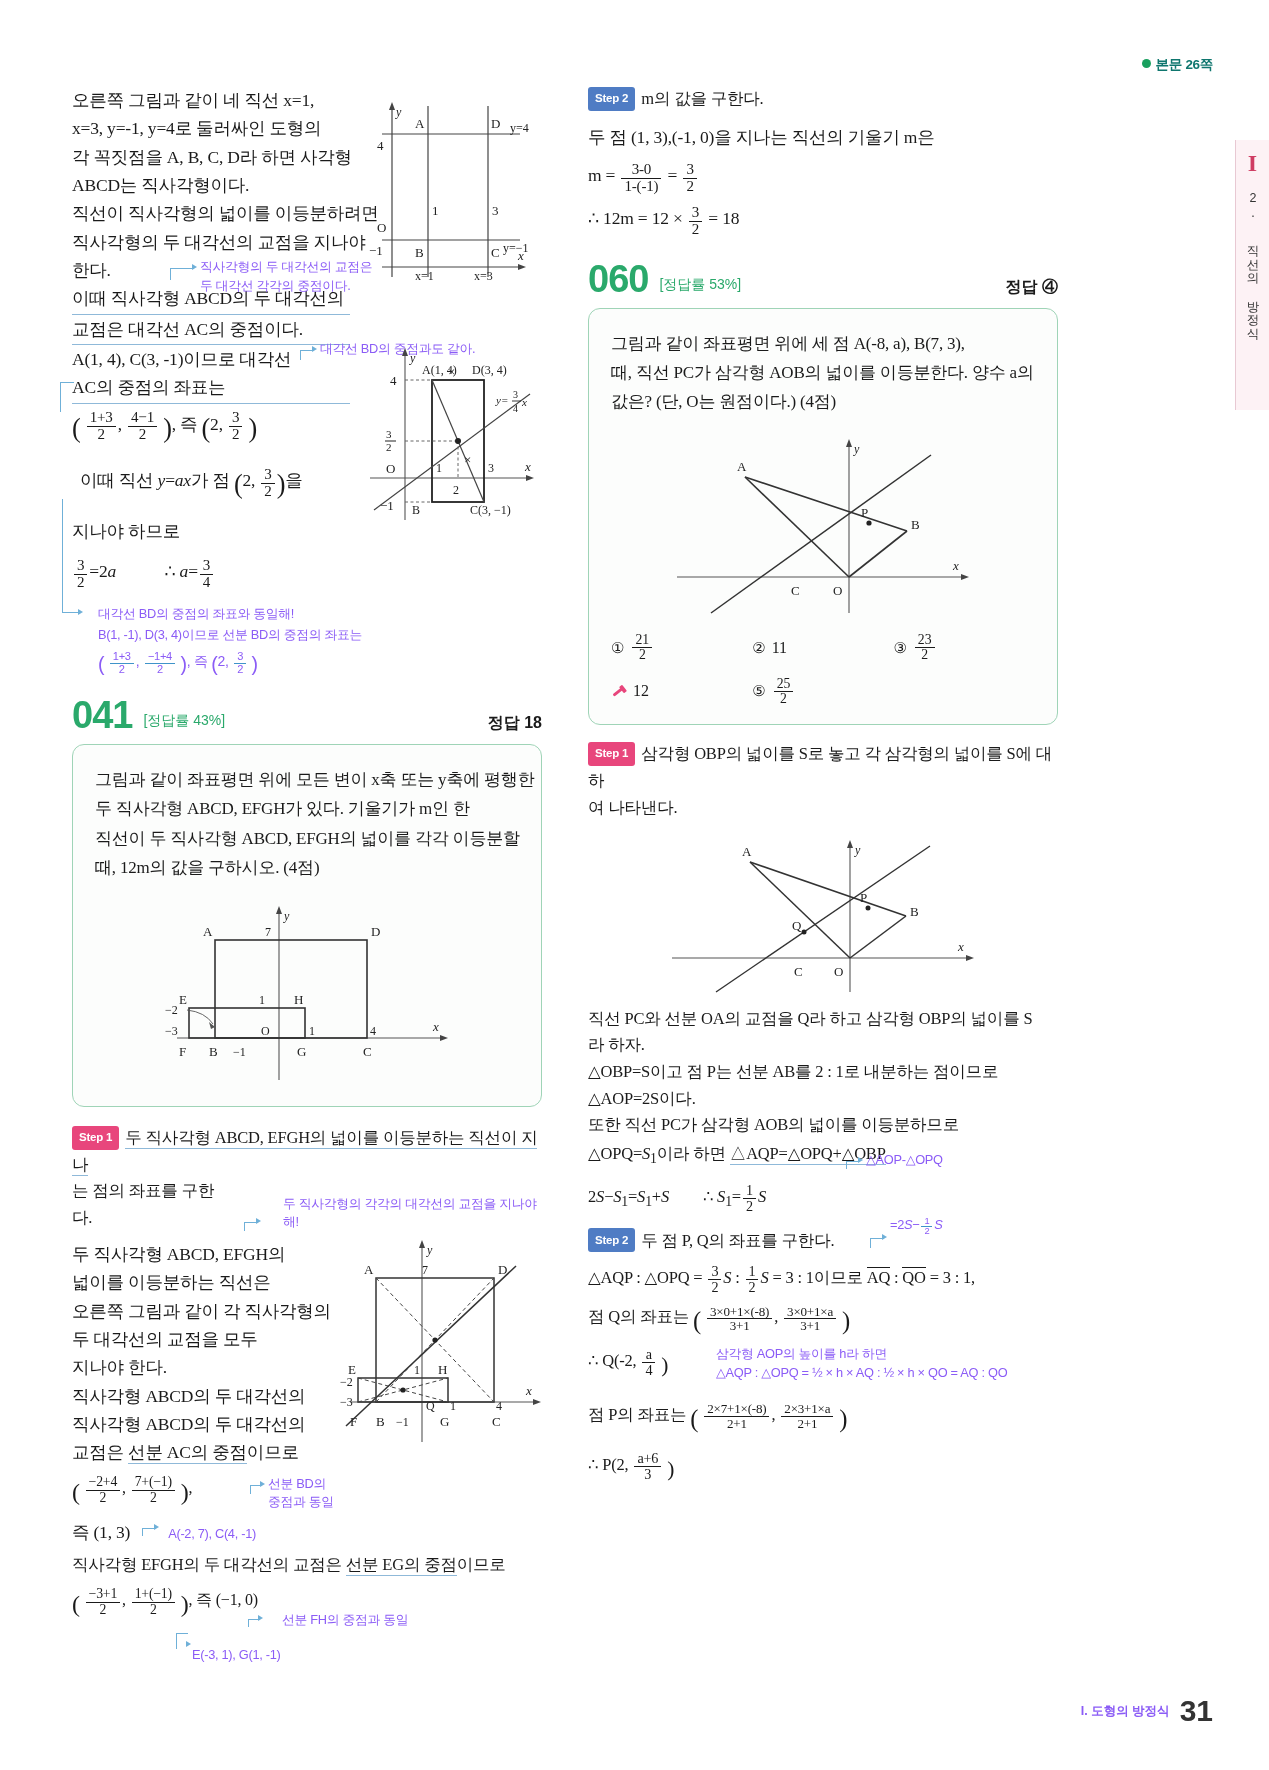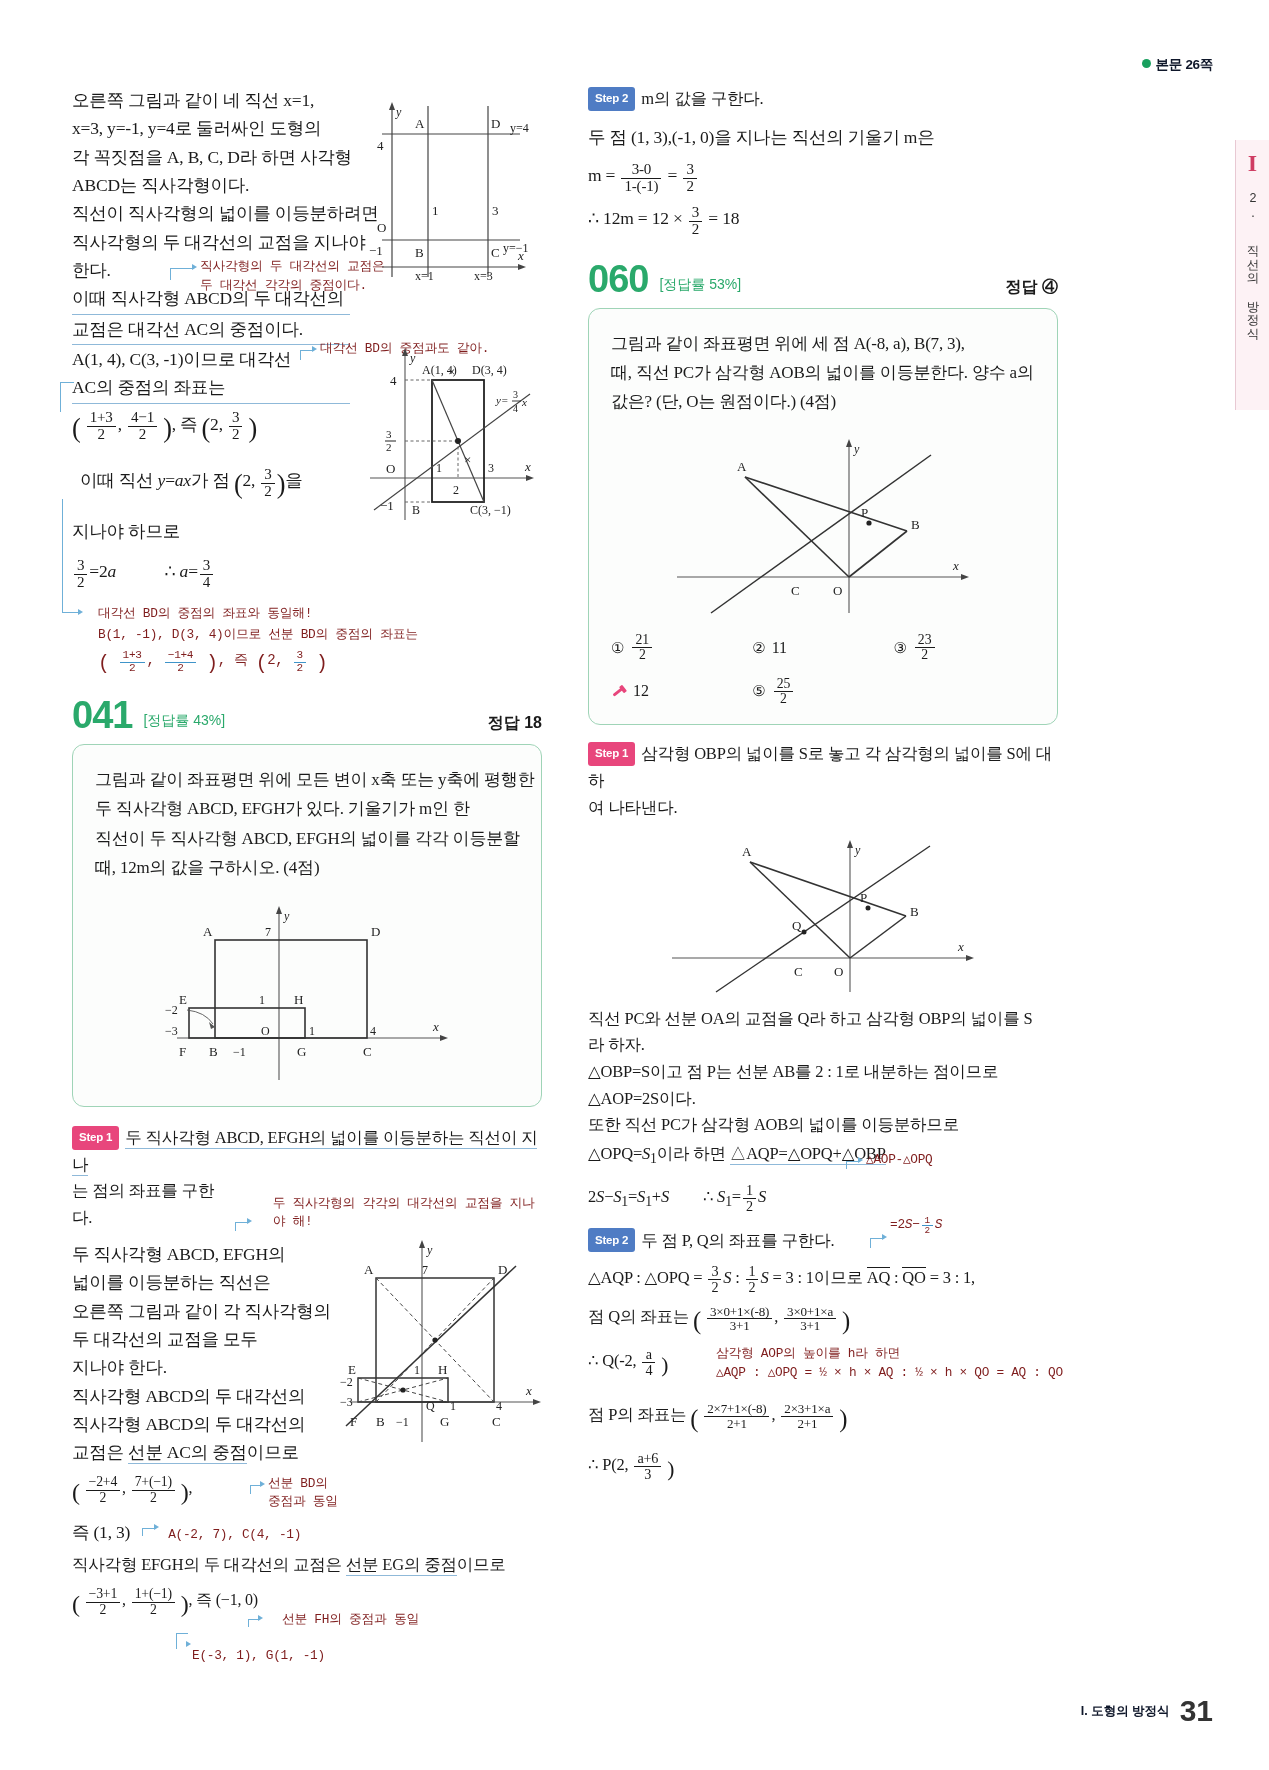--- a/index.html
+++ b/index.html
@@ -11,21 +11,21 @@
     color:#1a1a1a;
     position:relative;
     overflow:hidden;
   }
   .page { position:absolute; inset:0; }
 
   
   .hdr-ref {
     position:absolute; right:56px; top:56px;
     font-family:"Liberation Sans", sans-serif;
-    font-size:13.5px; font-weight:bold; color:#0f172a;
+    font-size:13.5px; font-weight:bold; color:#0f766e;
     letter-spacing:-0.3px;
   }
   .hdr-dot {
     display:inline-block; width:9px; height:9px; border-radius:50%;
     background:#19a05f; margin-right:5px; vertical-align:1px;
   }
 
   
   .side-tab {
     position:absolute; right:0; top:140px;
@@ -63,22 +63,22 @@
 
   
   .frac { display:inline-block; vertical-align:-0.55em; text-align:center; margin:0 2px; line-height:1.05;}
   .frac .num { display:block; padding:0 3px; border-bottom:1.2px solid #1a1a1a; font-size:0.86em;}
   .frac .den { display:block; padding:0 3px; font-size:0.86em;}
   .frac.sm { font-size:0.92em; }
   .paren-big { font-size:1.5em; vertical-align:-0.28em; font-family:"Liberation Serif",serif;}
 
   
   .note {
-    font-family:Liberation Mono, monospace;
-    color:#7f1d1d; font-size:12.8px; line-height:1.45;
+    font-family:Liberation Sans, sans-serif;
+    color:#8b5cf6; font-size:12.8px; line-height:1.45;
     letter-spacing:-0.3px;
   }
   .arrow-el { position:absolute; border-left:1.3px solid #6fb0d8; border-top:1.3px solid #6fb0d8; }
   .arrowhead { position:absolute; width:0;height:0;border-left:5px solid #6fb0d8;
                border-top:3.5px solid transparent;border-bottom:3.5px solid transparent;}
 
   
   .step { display:inline-block; vertical-align:2px;
     font-family:"Liberation Sans", sans-serif; font-weight:bold;
     color:#fff; font-size:11.5px; padding:2.5px 7px 3px; border-radius:3px;
@@ -129,21 +129,21 @@
   
   svg { display:block; }
   .figwrap { display:flex; justify-content:center; }
 
   
   .footer {
     position:absolute; right:56px; bottom:44px;
     display:flex; align-items:flex-end; gap:10px;
   }
   .foot-label { font-family:"Liberation Sans",sans-serif; font-size:12.5px;
-    font-weight:bold; color:#0f172a; padding-bottom:6px; }
+    font-weight:bold; color:#8b5cf6; padding-bottom:6px; }
   .foot-page { font-family:"Liberation Sans",sans-serif; font-size:30px;
     font-weight:bold; color:#333; line-height:1; }
 </style>
 </head>
 <body>
 
 <div class="page">
 
   <div class="hdr-ref">
     <span class="hdr-dot"></span><span>본문 26쪽</span>

